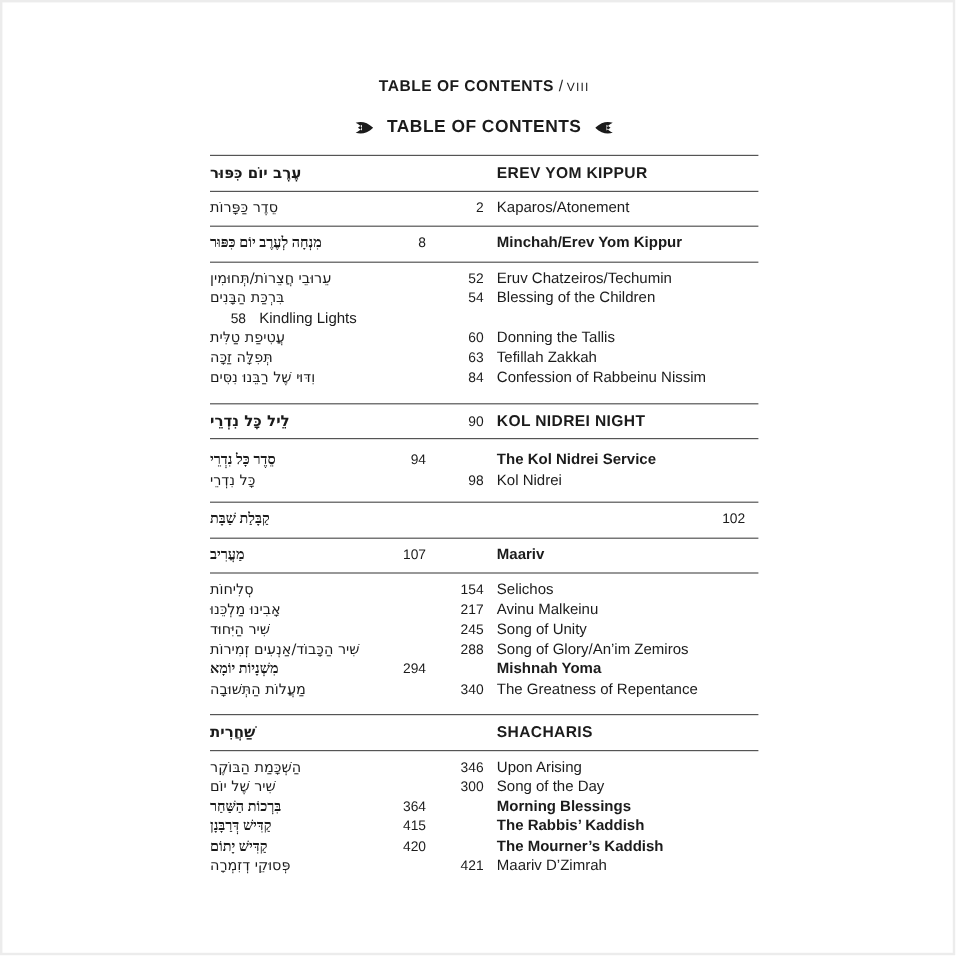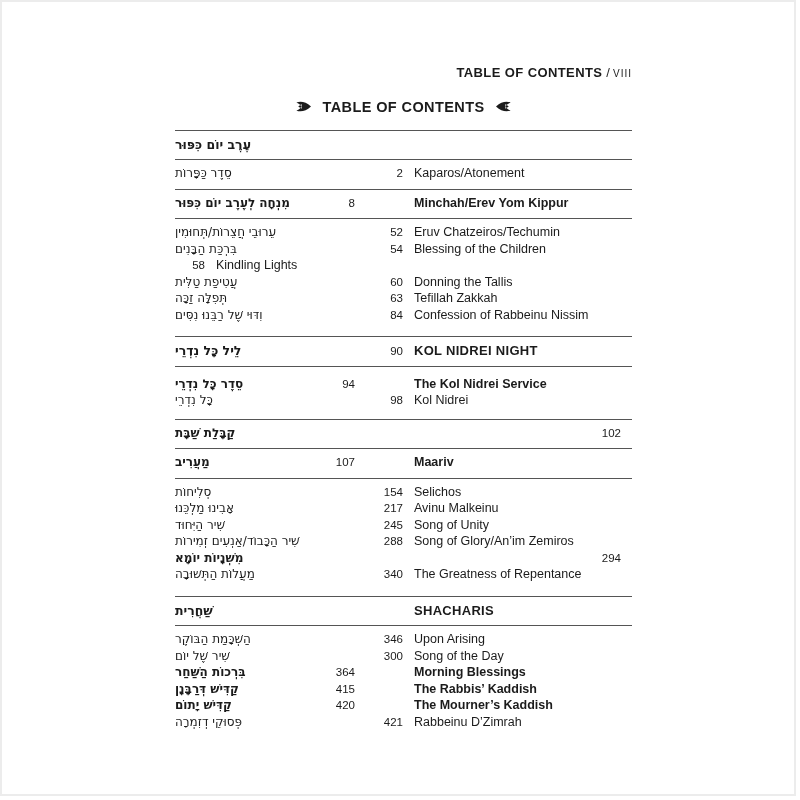--- a/index.html
+++ b/index.html
@@ -16,21 +16,21 @@
     box-sizing:border-box;
     background:#fff;
   }
   .content{
     width:457px;
     margin-left:173px;
     padding-top:62px;
   }
   
   .masthead{
-    text-align:right;
+    text-align:center;
     line-height:16px;
     white-space:nowrap;
   }
   .masthead .mh-title{
     font-weight:bold;
     font-size:13px;
     letter-spacing:0.4px;
   }
   .masthead .mh-sep{
     font-size:13px;
@@ -88,21 +88,21 @@
     text-align:right;
     font-size:11.5px;
     white-space:nowrap;
   }
   .eng{
     width:218px;
     font-size:12.5px;
     white-space:nowrap;
   }
   .row.bold .eng{font-weight:bold;padding-left:48px;}
-  .row.bold .heb{font-weight:bold;}
+  .row.bold .heb{font-weight:bold;font-family:Liberation Serif, serif;}
   .row.section .eng{
     font-weight:bold;
     font-size:13px;
     letter-spacing:0.3px;
   }
   .row.section .heb{font-weight:bold;font-size:12.5px;}
 </style>
 </head>
 <body>
 
@@ -123,20 +123,21 @@
           </svg></span>
     </div>
 
     <div class="toc">
 
       <hr class="rule">
       <div class="grp">
         <div class="row section">
           <span class="heb">עֶרֶב יוֹם כִּפּוּר</span>
           <span class="num"></span>
+          <span class="eng">EREV YOM KIPPUR</span>
         </div>
       </div>
 
       <hr class="rule">
       <div class="grp">
         <div class="row">
           <span class="heb">סֵדֶר כַּפָּרוֹת</span>
           <span class="num">2</span>
           <span class="eng">Kaparos/Atonement</span>
         </div>
@@ -242,20 +243,21 @@
           <span class="eng">Song of Unity</span>
         </div>
         <div class="row">
           <span class="heb">שִׁיר הַכָּבוֹד/אַנְעִים זְמִירוֹת</span>
           <span class="num">288</span>
           <span class="eng">Song of Glory/An’im Zemiros</span>
         </div>
         <div class="row bold">
           <span class="heb">מִשְׁנָיוֹת יוֹמָא</span>
           <span class="num">294</span>
+          <span class="eng">Mishnah Yoma</span>
         </div>
         <div class="row">
           <span class="heb">מַעֲלוֹת הַתְּשׁוּבָה</span>
           <span class="num">340</span>
           <span class="eng">The Greatness of Repentance</span>
         </div>
       </div>
 
       <hr class="rule">
       <div class="grp">
@@ -289,19 +291,19 @@
           <span class="eng">The Rabbis’ Kaddish</span>
         </div>
         <div class="row bold">
           <span class="heb">קַדִּישׁ יָתוֹם</span>
           <span class="num">420</span>
           <span class="eng">The Mourner’s Kaddish</span>
         </div>
         <div class="row">
           <span class="heb">פְּסוּקֵי דְזִמְרָה</span>
           <span class="num">421</span>
-          <span class="eng">Rabbeinu D’Zimrah</span>
+          <span class="eng">Maariv D’Zimrah</span>
         </div>
       </div>
 
     </div>
   </div>
 </div>
 
 </body></html>

